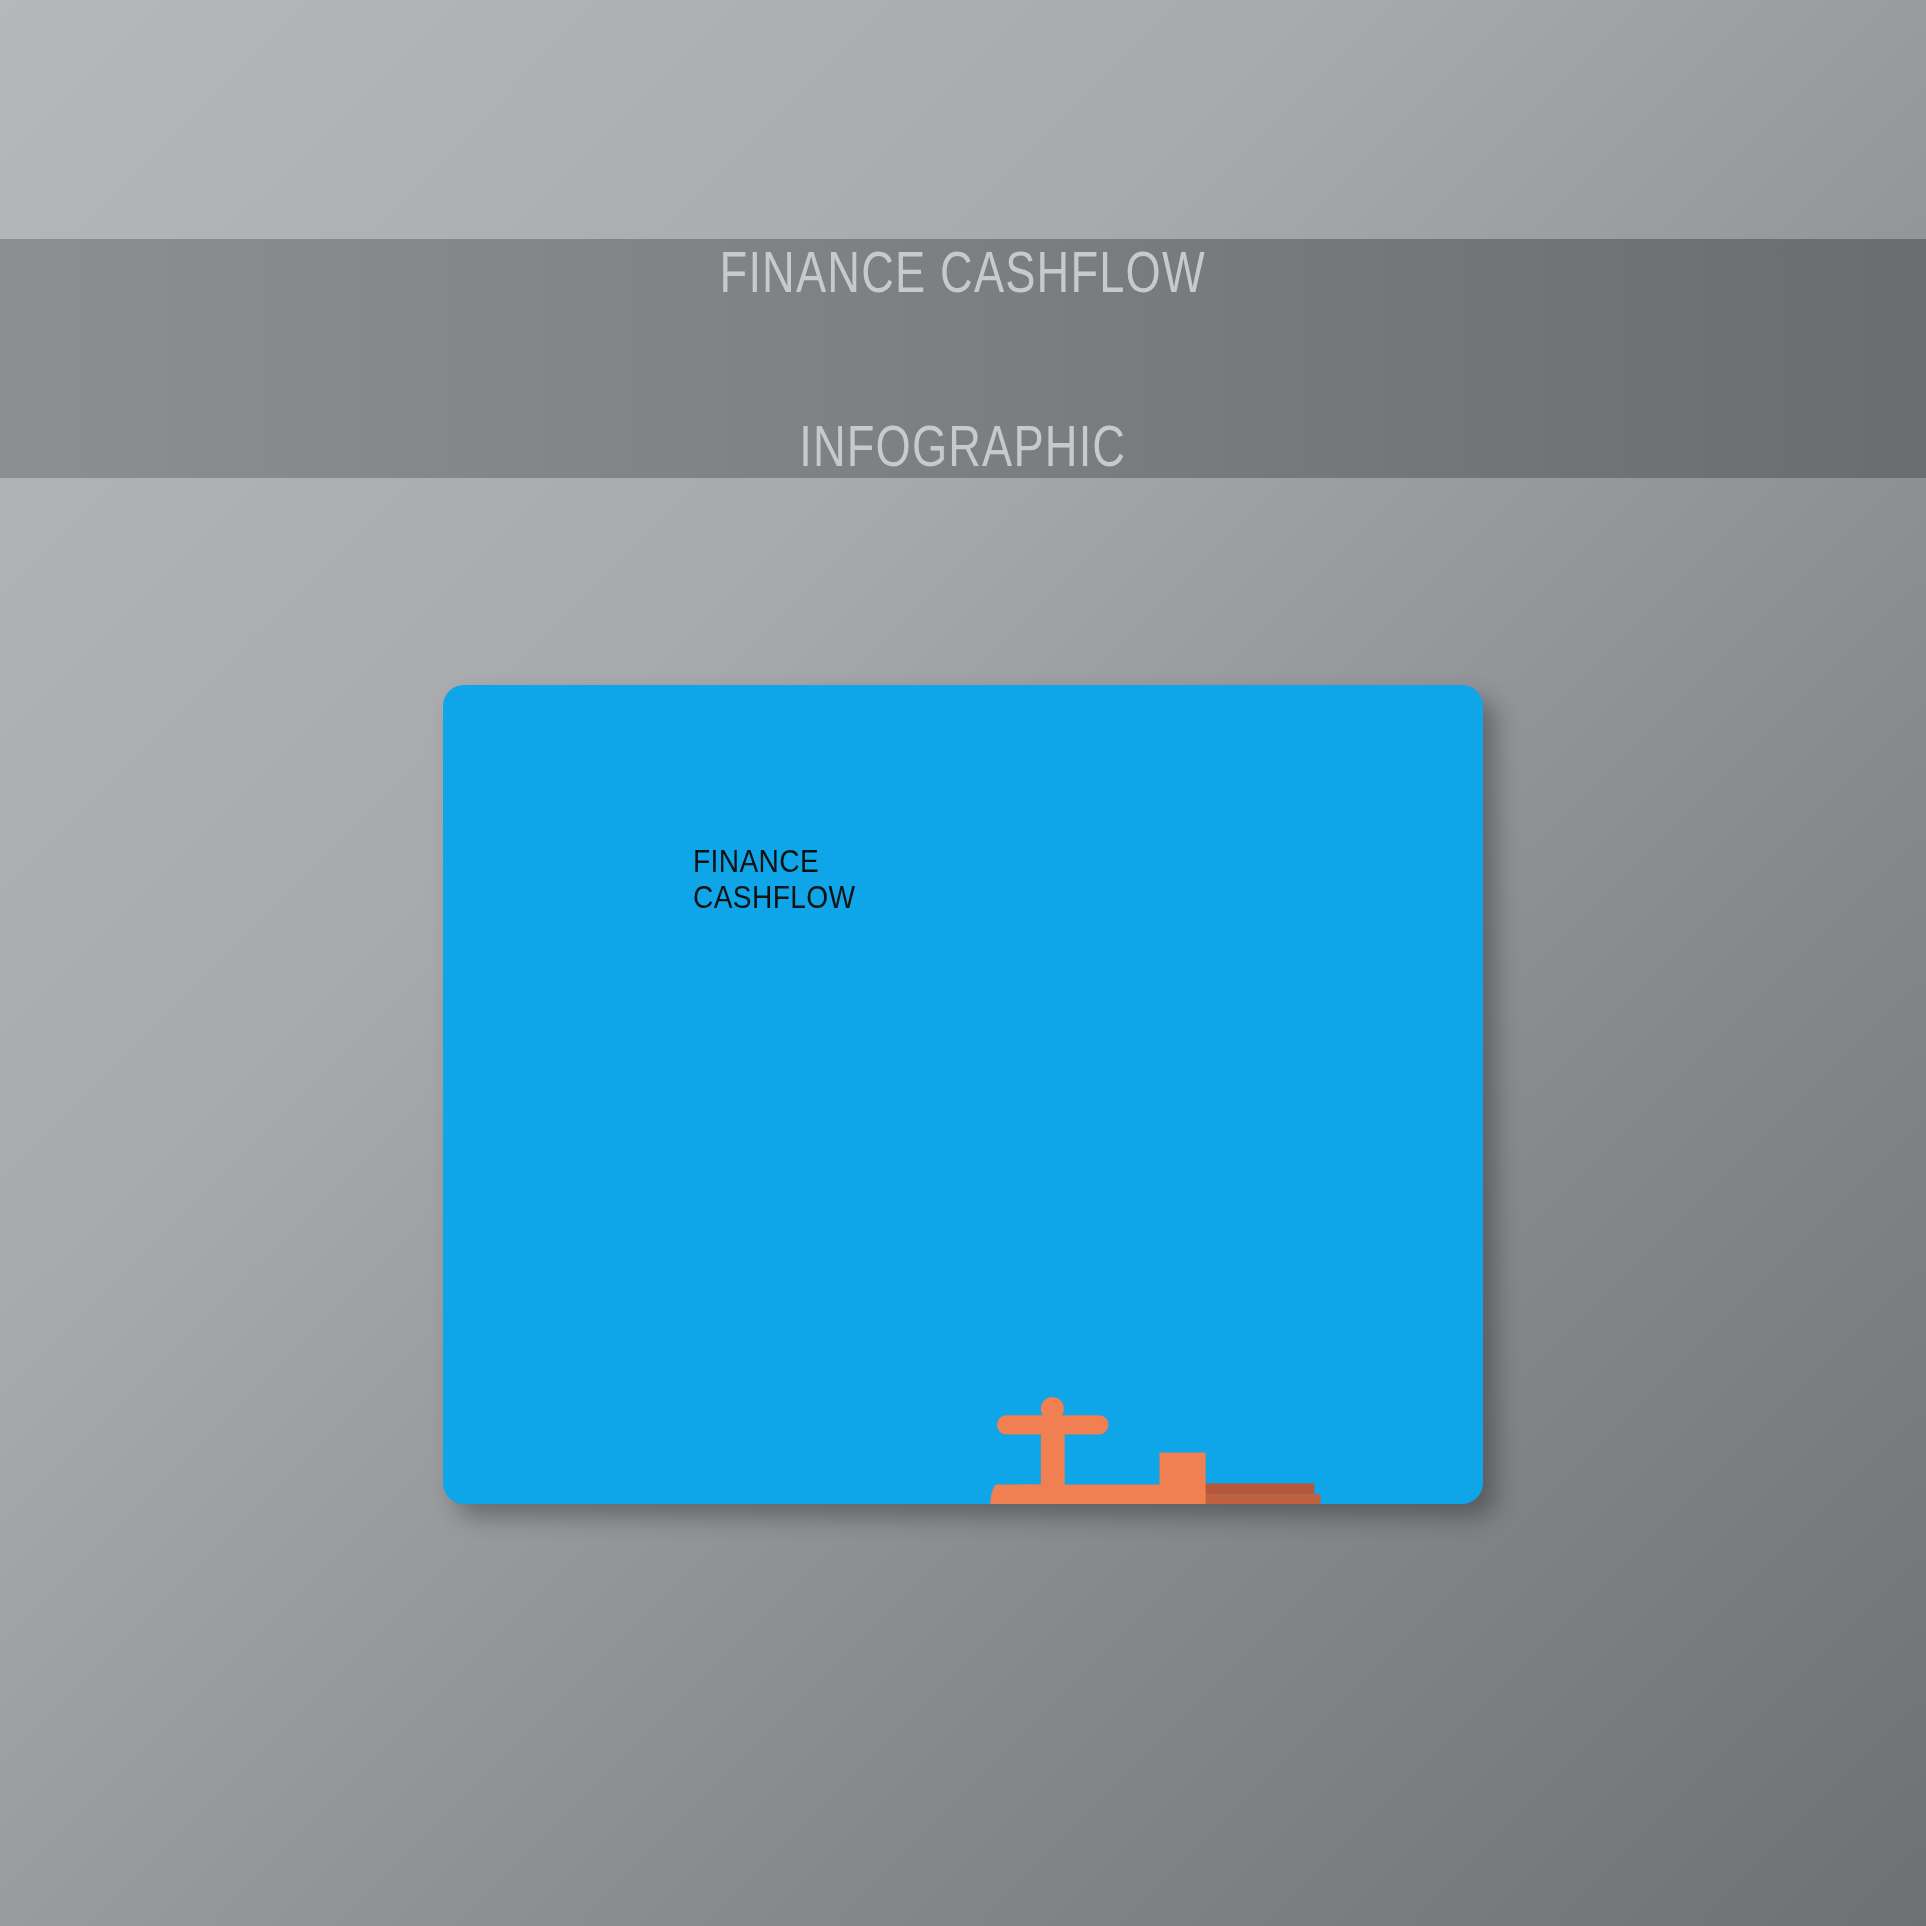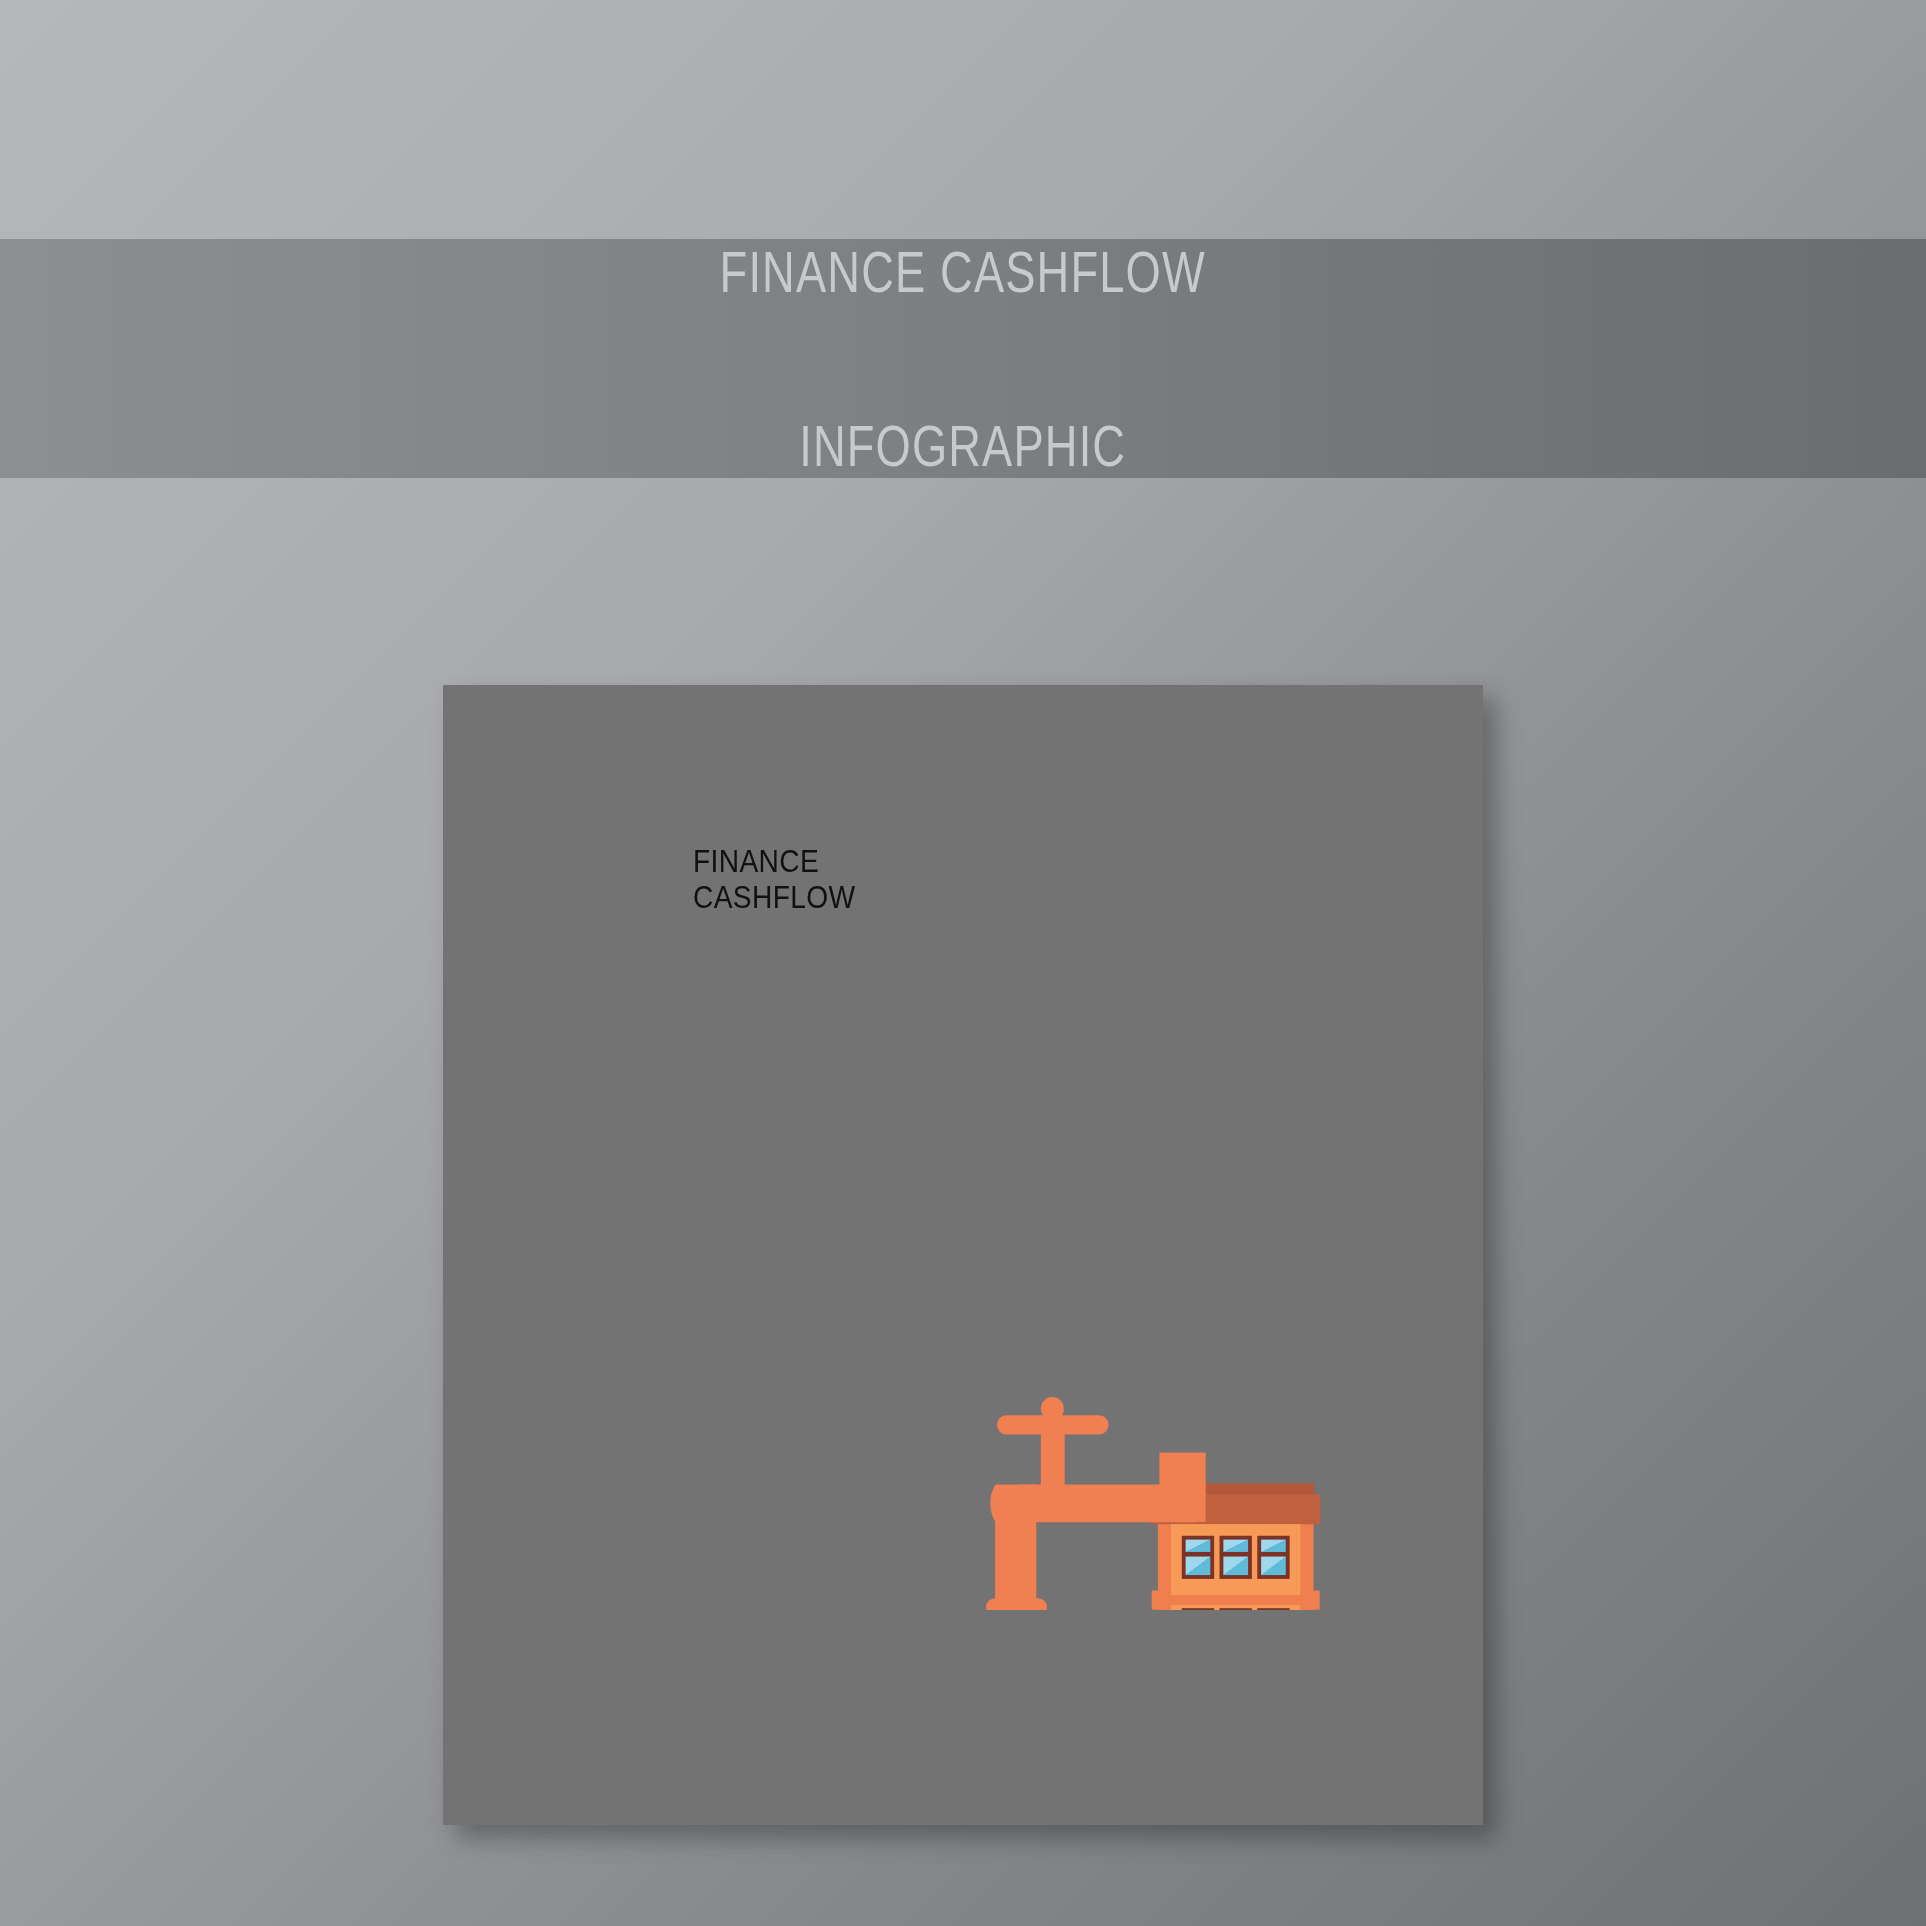--- a/index.html
+++ b/index.html
@@ -19,23 +19,24 @@
     text-align:center;color:#c8c9cb;
     font-size:58px;line-height:1.0;letter-spacing:1.5px;
     font-weight:400;
     font-family:"Liberation Sans Narrow","Liberation Sans",sans-serif;
     transform:scaleX(0.78);transform-origin:center;
     white-space:pre;
   }
   .header-line{display:block;}
   
   .card{
-    position:absolute;left:443px;top:685px;width:1040px;height:1140px;
-    background:#737373;box-shadow:13px 13px 23px rgba(0,0,0,0.30);
+    position:absolute;left:443px;top:685px;width:1040px;height:819px;
+    background:#0ea5e9;box-shadow:13px 13px 23px rgba(0,0,0,0.30);
     overflow:hidden;
+    border-radius:21px;
   }
   .card-title{
     position:absolute;left:250px;top:158px;
     font-size:32px;line-height:1.14;color:#111;letter-spacing:0.4px;
     font-family:"Liberation Sans Narrow","Liberation Sans",sans-serif;
     transform:scaleX(0.88);transform-origin:left top;
     white-space:pre-line;font-weight:400;
   }
   .stage{position:absolute;left:0;top:0;width:1040px;height:925px;}
   .stage svg{position:absolute;left:0;top:0;}

